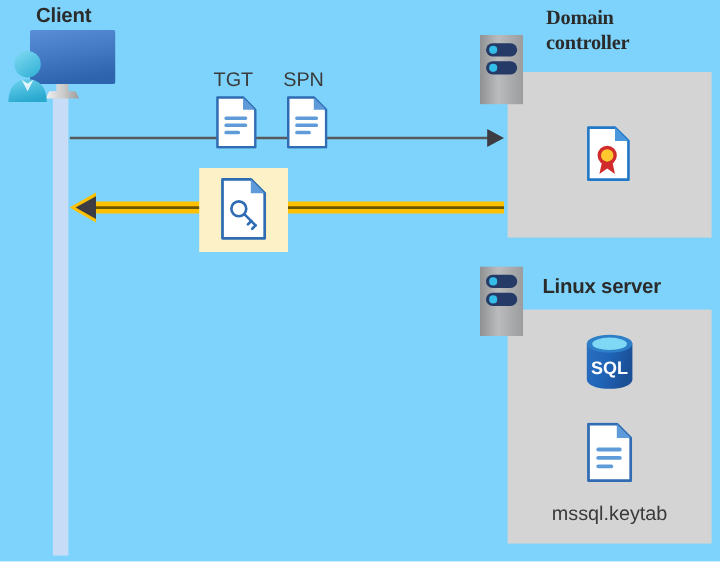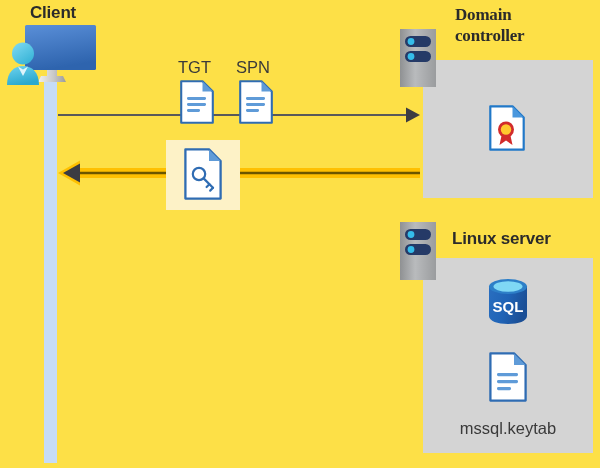--- a/index.html
+++ b/index.html
@@ -7,21 +7,21 @@
     padding: 0;
     background: #ffffff;
   }
   body {
     font-family: "Liberation Sans", sans-serif;
   }
   #canvas {
     position: relative;
     width: 600px;
     height: 468px;
-    background: #fde047;
+    background: #7dd3fc;
     overflow: hidden;
   }
 
   
   .abs { position: absolute; }
   .label-bold {
     font-weight: bold;
     color: #2b2b2b;
     font-size: 17px;
     line-height: 21px;

